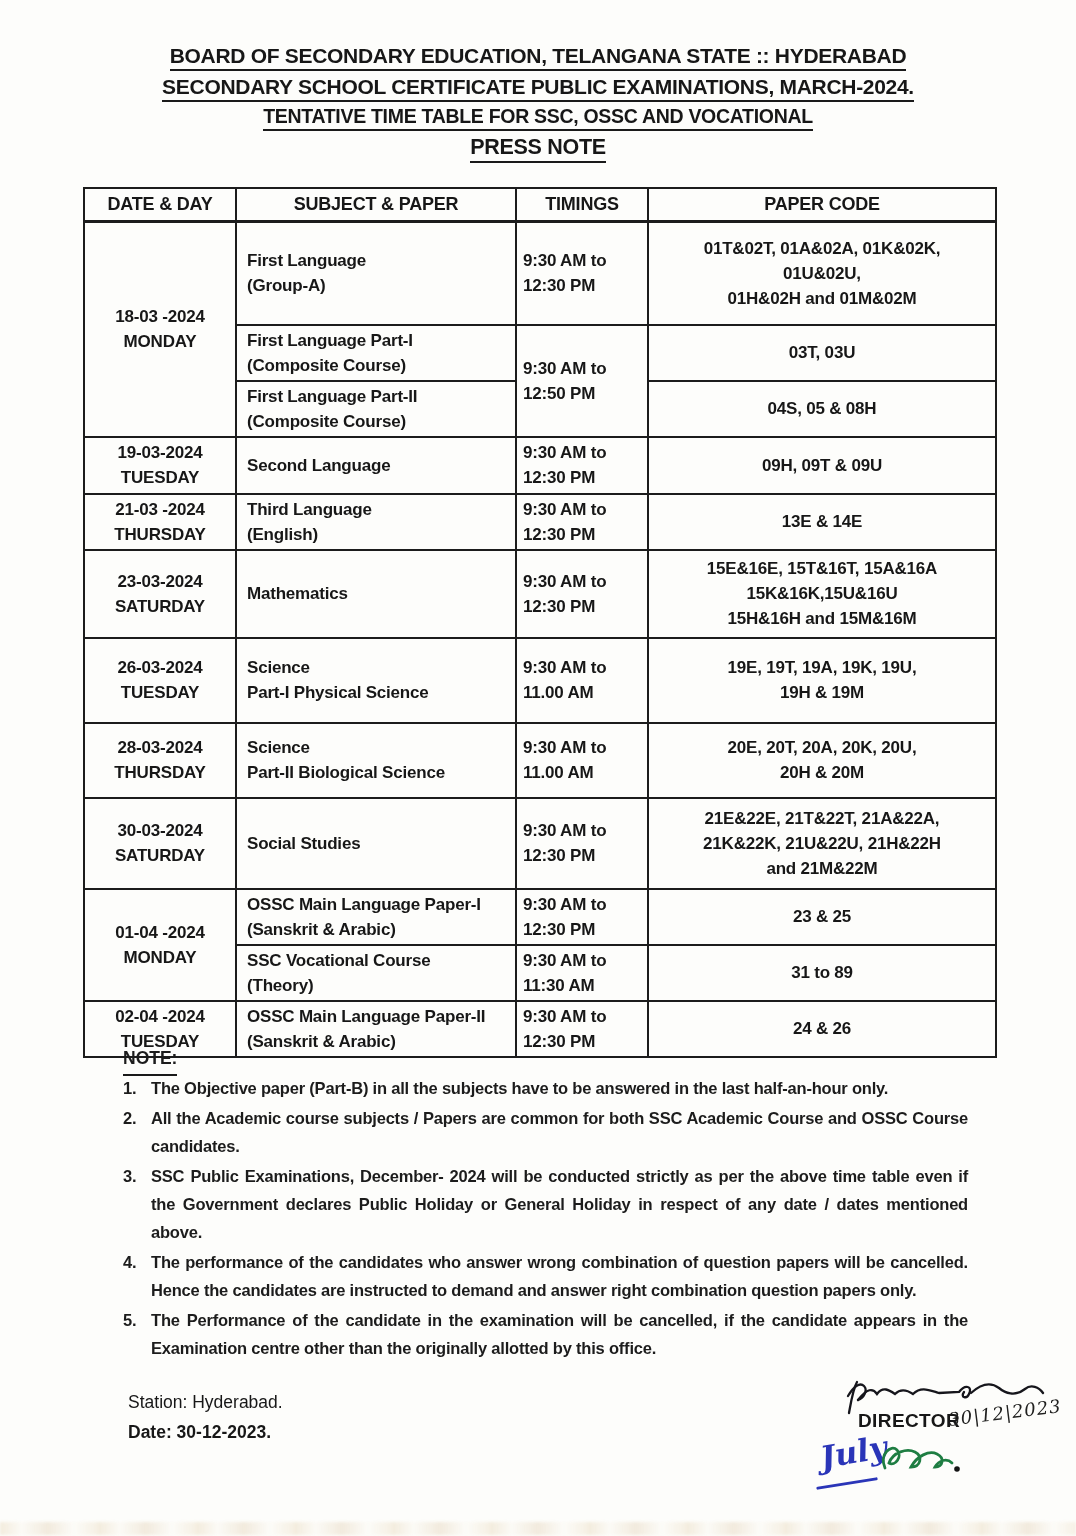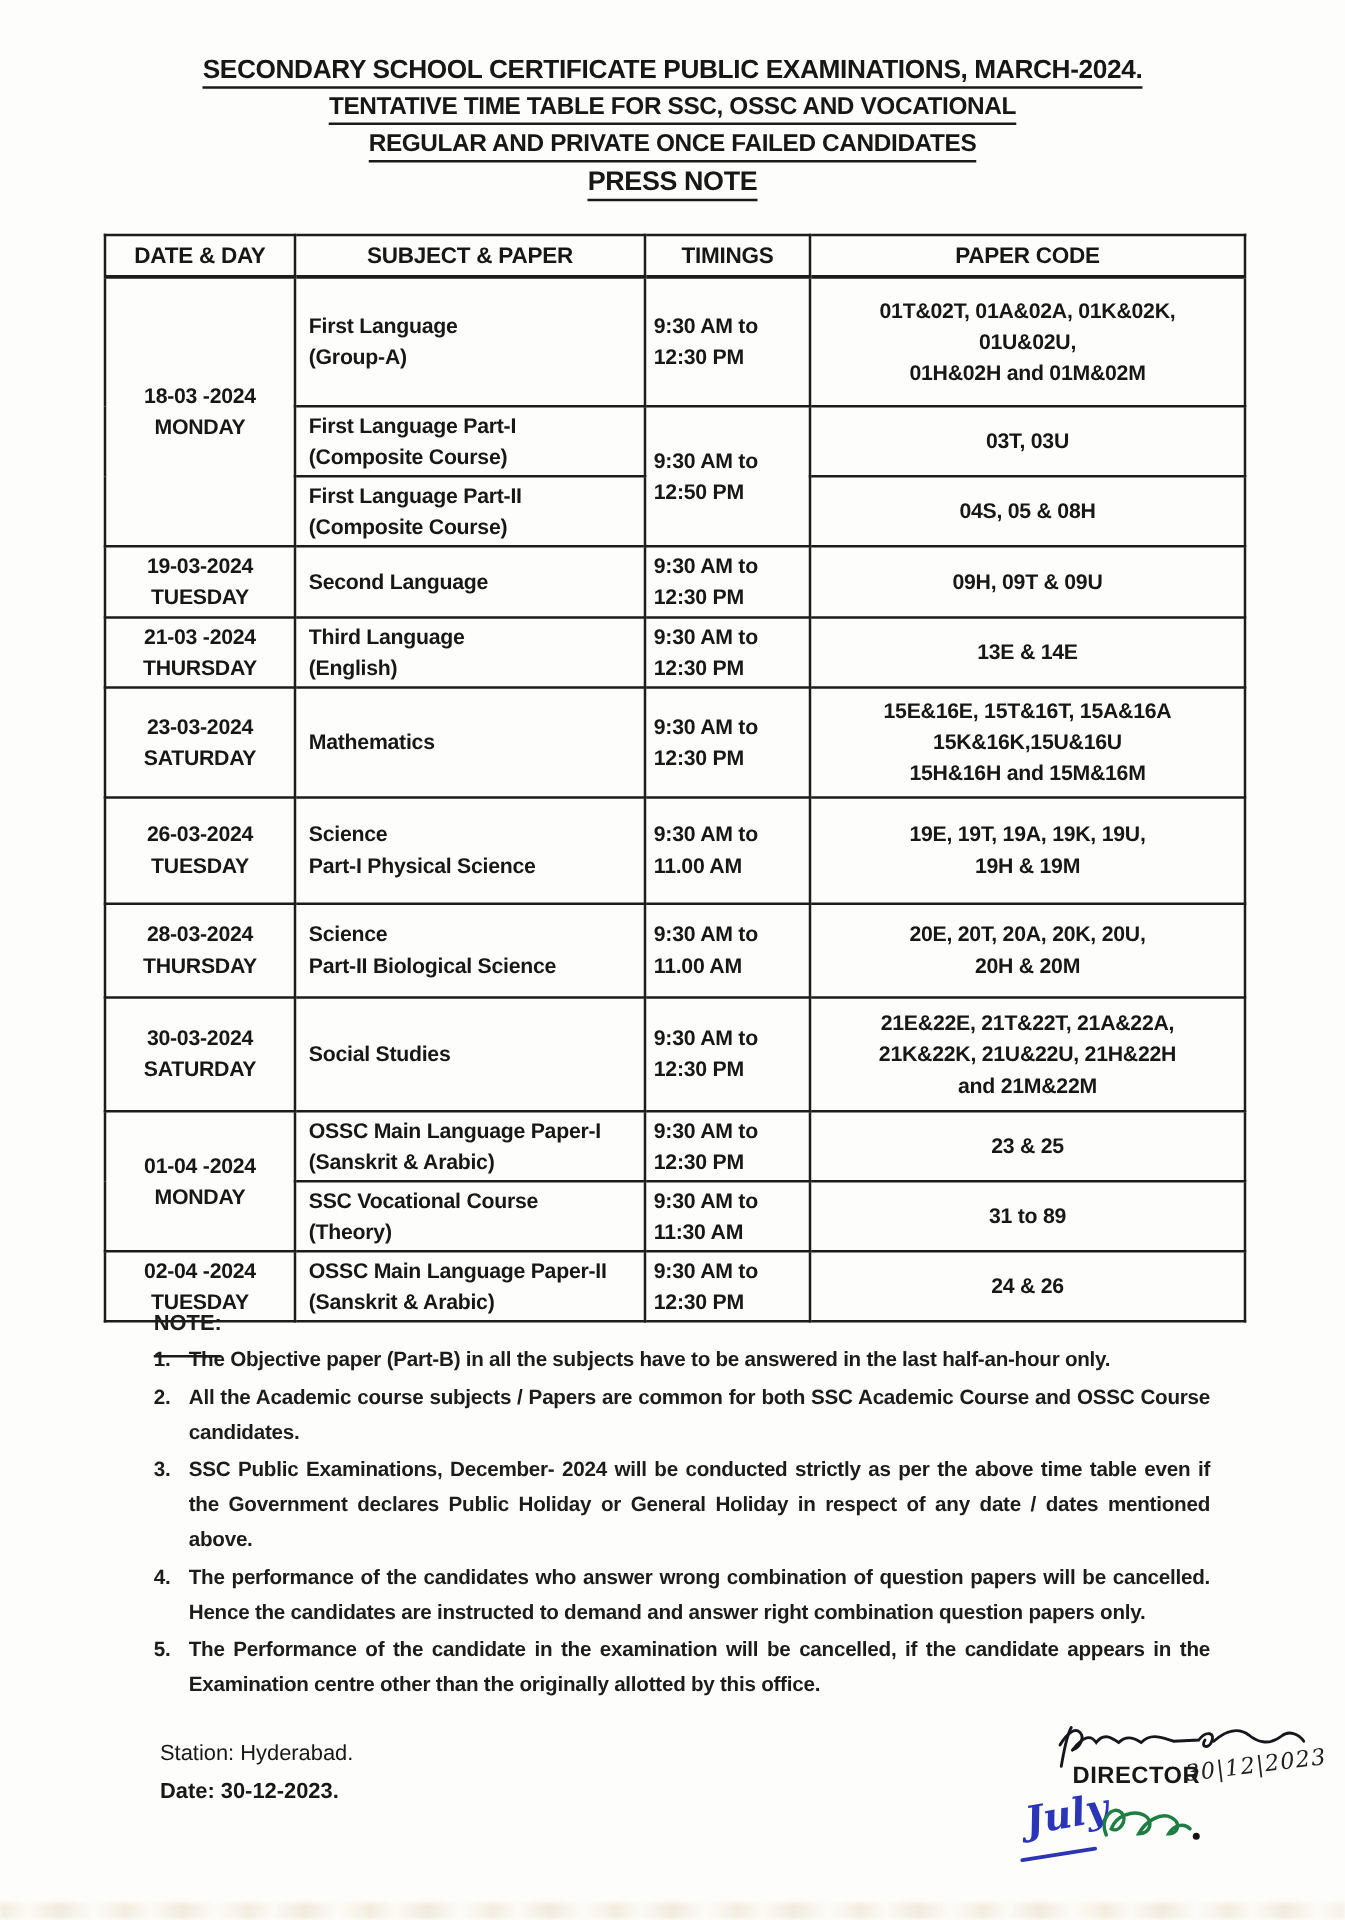--- a/index.html
+++ b/index.html
@@ -35,21 +35,21 @@
     vertical-align:middle;
   }
   table.tt th{font-size:18px;height:27px;border-bottom-width:3px;}
   .c-date{text-align:center;}
   .c-subj{text-align:left;padding-left:10px !important;}
   .c-time{}
   .c-code{text-align:center;}
   
   .notes{position:absolute;top:1044px;left:123px;width:845px;font-weight:bold;color:#1c1c1c;}
   .note-title{font-size:17.5px;line-height:28px;}
-  .note-title > span{border-bottom:2.5px solid #1a1a1a;padding-bottom:16px;}
+  .note-title > span{border-bottom:2.5px solid #1a1a1a;padding-bottom:6px;}
   .note-item{display:flex;font-size:16.5px;line-height:28px;letter-spacing:-0.2px;margin-top:2px;}
   .note-num{width:28px;flex:none;}
   .note-text{flex:1;text-align:justify;}
   
   .station{position:absolute;left:128px;top:1392px;font-weight:normal;font-size:17.5px;}
   .docdate{position:absolute;left:128px;top:1422px;font-weight:bold;font-size:17.5px;}
   .director{position:absolute;left:858px;top:1410px;font-weight:bold;font-size:19px;letter-spacing:0.4px;}
   .sig-stroke{position:absolute;left:843px;top:1378px;}
   .hand-date{
     position:absolute;left:948px;top:1402px;
@@ -73,23 +73,23 @@
     filter:blur(1.5px);
     opacity:0.7;
   }
 </style>
 </head>
 <body>
 
 <div class="page">
 
   <div class="doc-header">
+    <div class="h-line h1"><span>BOARD OF SECONDARY EDUCATION,   TELANGANA STATE :: HYDERABAD</span></div>
     <div class="h-line h2"><span>SECONDARY SCHOOL CERTIFICATE PUBLIC EXAMINATIONS, MARCH-2024.</span></div>
     <div class="h-line h3"><span>TENTATIVE TIME TABLE FOR SSC, OSSC AND VOCATIONAL</span></div>
-    <div class="h-line h4"><span>REGULAR AND PRIVATE ONCE FAILED CANDIDATES</span></div>
     <div class="h-line press"><span>PRESS NOTE</span></div>
   </div>
 
   <table class="tt">
     <colgroup>
       <col style="width:152px">
         <col style="width:280px">
         <col style="width:132px">
         <col style="width:348px">
     </colgroup>

